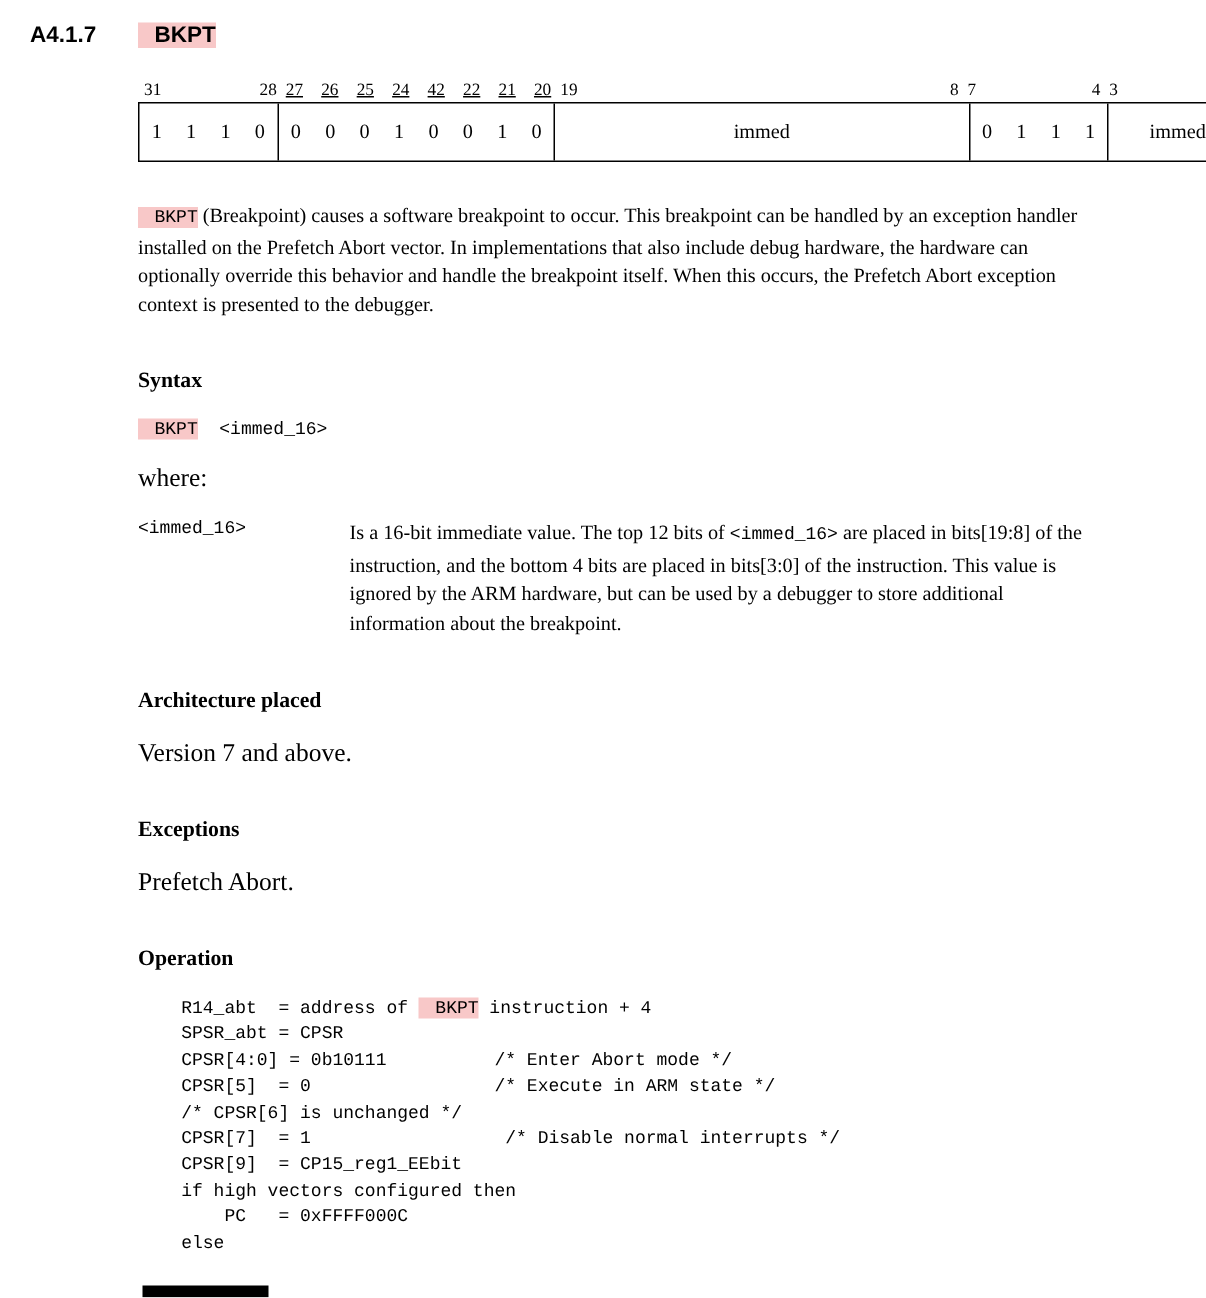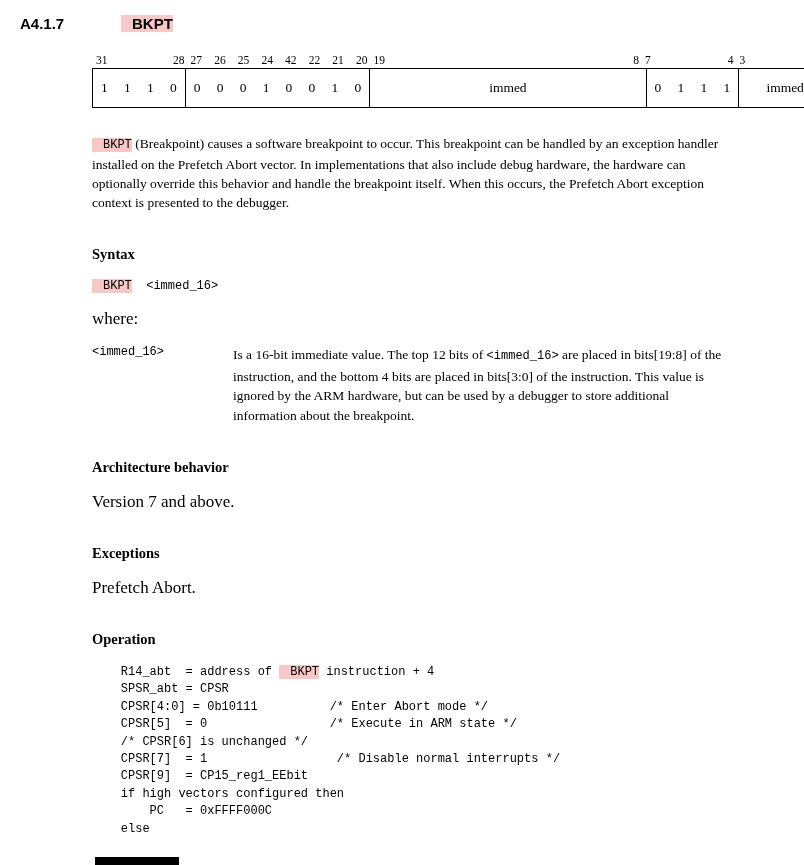--- a/index.html
+++ b/index.html
@@ -5,21 +5,21 @@
   :root{ --hl:#f8c8c8; }
   html,body{margin:0;padding:0;background:#ffffff;}
   .page{
     width:804px;height:865px;position:relative;background:#ffffff;color:#000;
     overflow:hidden;font-family:"Liberation Serif",serif;
   }
   
   .section-heading{
     display:flex;align-items:flex-end;
     padding:15px 0 0 20px;
-    font-family:"Liberation Sans",sans-serif;font-weight:bold;font-size:15px;gap:29px;
+    font-family:"Liberation Sans",sans-serif;font-weight:bold;font-size:15px;
   }
   .sec-num{width:72px;}
   .hl{background:var(--hl,#f8c8c8);padding-left:11px;}
   .content{margin-left:92px;width:644px;}
 
   
   .encoding{margin-top:22px;width:740px;}
   .enc-labels{display:flex;font-size:11.5px;margin-bottom:2px;padding:0 1px;}
   .enc-label-cell{display:flex;justify-content:space-between;padding:0 3px;box-sizing:border-box;}
   .enc-table{display:flex;border:1px solid #000;height:38px;}
@@ -59,21 +59,21 @@
   </div>
 
   <div class="content">
 
     <div class="encoding">
       <div class="enc-labels" id="enc-labels">
           <div class="enc-label-cell" style="flex: 4 1 0%;">
             <span>31</span>
             <span>28</span>
           </div>
-          <div class="enc-label-cell" style="flex: 8 1 0%;">
+          <div class="enc-label-cell" style="flex: 8 1 0%; text-decoration: underline;">
             <span>27</span>
             <span>26</span>
             <span>25</span>
             <span>24</span>
             <span>42</span>
             <span>22</span>
             <span>21</span>
             <span>20</span>
           </div>
           <div class="enc-label-cell" style="flex: 12 1 0%;">
@@ -125,21 +125,21 @@
 
     <h3 class="sub">Syntax</h3>
     <div class="code-line"><span class="mono hl">BKPT</span><span class="mono">  &lt;immed_16&gt;</span></div>
     <p class="plain">where:</p>
 
     <div class="def-row">
       <div class="def-term mono">&lt;immed_16&gt;</div>
       <div class="def-desc"><span>Is a 16-bit immediate value. The top 12 bits of </span><span class="mono">&lt;immed_16&gt;</span><span> are placed in bits[19:8] of the instruction, and the bottom 4 bits are placed in bits[3:0] of the instruction. This value is ignored by the ARM hardware, but can be used by a debugger to store additional information about the breakpoint.</span></div>
     </div>
 
-    <h3 class="sub">Architecture behavior</h3>
+    <h3 class="sub">Architecture placed</h3>
     <p class="plain">Version 7 and above.</p>
 
     <h3 class="sub">Exceptions</h3>
     <p class="plain">Prefetch Abort.</p>
 
     <h3 class="sub">Operation</h3>
     <div class="codeblock" id="codeblock">
         <div class="op-line"><span class="mono">    R14_abt  = address of </span><span class="mono hl">BKPT</span><span class="mono"> instruction + 4</span></div>
         <div class="op-line"><span class="mono">    SPSR_abt = CPSR</span></div>
         <div class="op-line"><span class="mono">    CPSR[4:0] = 0b10111          /* Enter Abort mode */</span></div>

